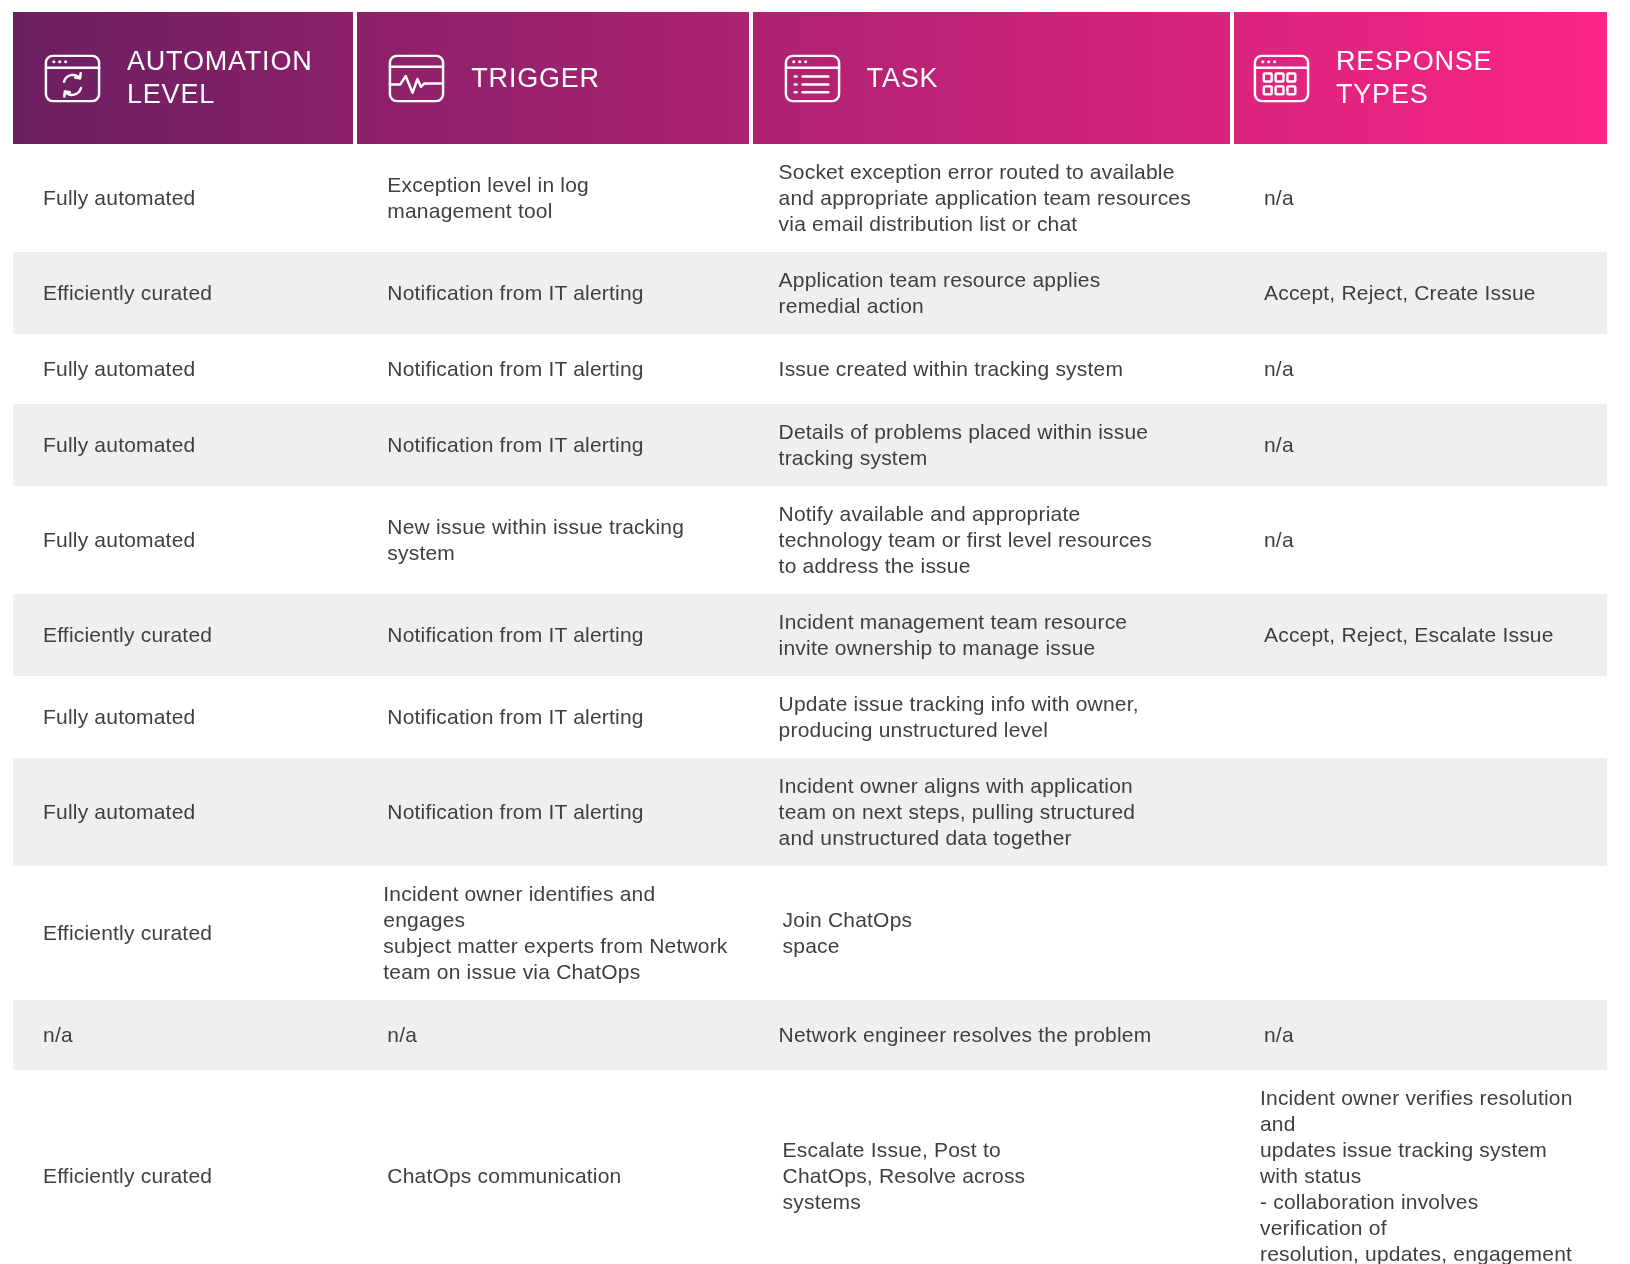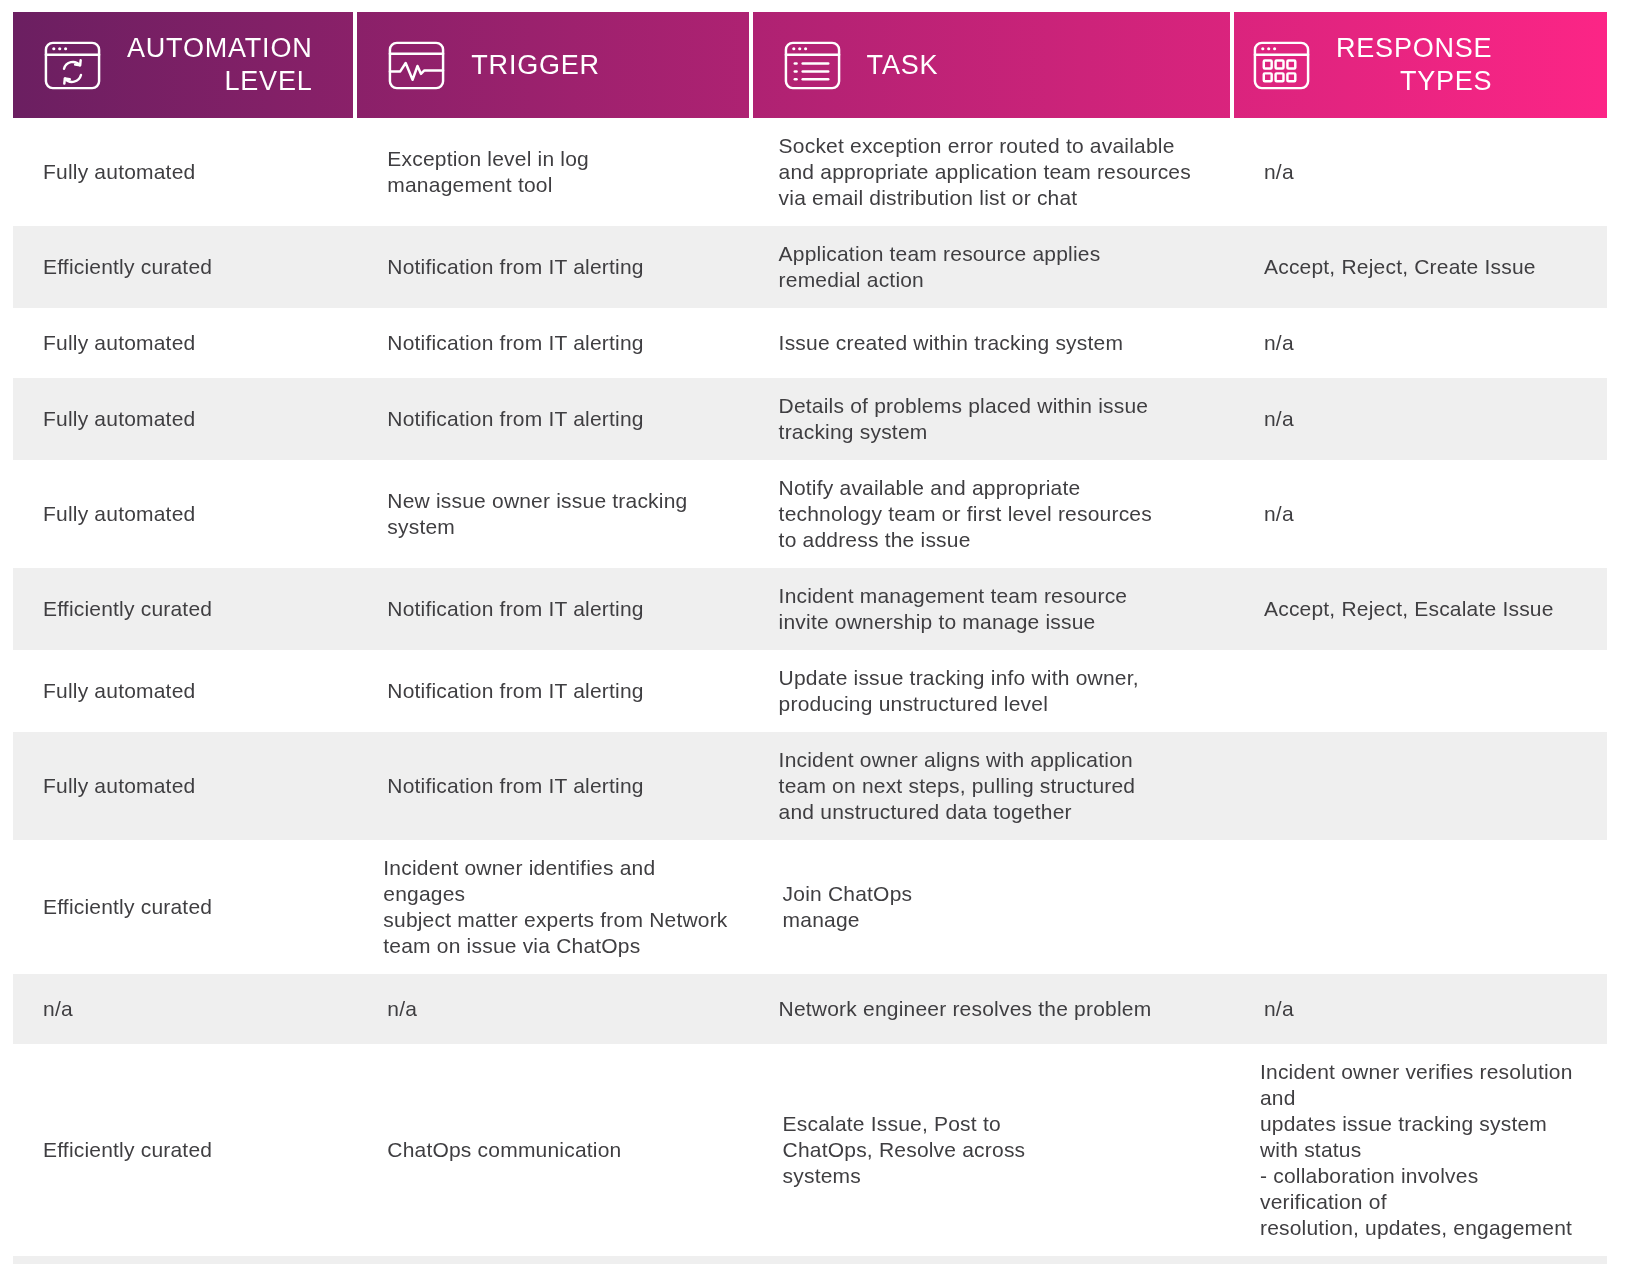--- a/index.html
+++ b/index.html
@@ -13,22 +13,21 @@
   }
   .table-wrap {
     width: 1594px;
     margin: 12px 23px 0 13px;
   }
   
   .thead {
     display: grid;
     grid-template-columns: 21.6% 24.8% 30.2% 23.4%;
     background: linear-gradient(90deg, var(--header-gradient-start, #6B1F61), var(--header-gradient-end, #FC2586));
-    height: 106px;
-    text-align: right;
+    height: 132px;
   }
   .th {
     display: flex;
     align-items: center;
     gap: 23px;
     padding-left: 28px;
     border-right: 4px solid #ffffff;
   }
   .th:last-child { border-right: none; padding-left: 16px; }
   .hicon { width: 63px; height: 63px; flex: 0 0 63px; display: block; }
@@ -166,21 +165,21 @@
   <div class="tr">
     <div class="td col-automation">Fully automated</div>
     <div class="td col-trigger">Notification from IT alerting</div>
     <div class="td col-task">Details of problems placed within issue
 tracking system</div>
     <div class="td col-response">n/a</div>
   </div>
 
   <div class="tr">
     <div class="td col-automation">Fully automated</div>
-    <div class="td col-trigger">New issue owner issue tracking
+    <div class="td col-trigger">New issue within issue tracking
 system</div>
     <div class="td col-task">Notify available and appropriate
 technology team or first level resources
 to address the issue</div>
     <div class="td col-response">n/a</div>
   </div>
 
   <div class="tr">
     <div class="td col-automation">Efficiently curated</div>
     <div class="td col-trigger">Notification from IT alerting</div>
@@ -205,21 +204,21 @@
 and unstructured data together</div>
     <div class="td col-response"></div>
   </div>
 
   <div class="tr">
     <div class="td col-automation">Efficiently curated</div>
     <div class="td col-task">Incident owner identifies and engages
 subject matter experts from Network
 team on issue via ChatOps</div>
     <div class="td col-response">Join ChatOps
-manage</div>
+space</div>
   </div>
 
   <div class="tr">
     <div class="td col-automation">n/a</div>
     <div class="td col-trigger">n/a</div>
     <div class="td col-task">Network engineer resolves the problem</div>
     <div class="td col-response">n/a</div>
   </div>
 
   <div class="tr">

